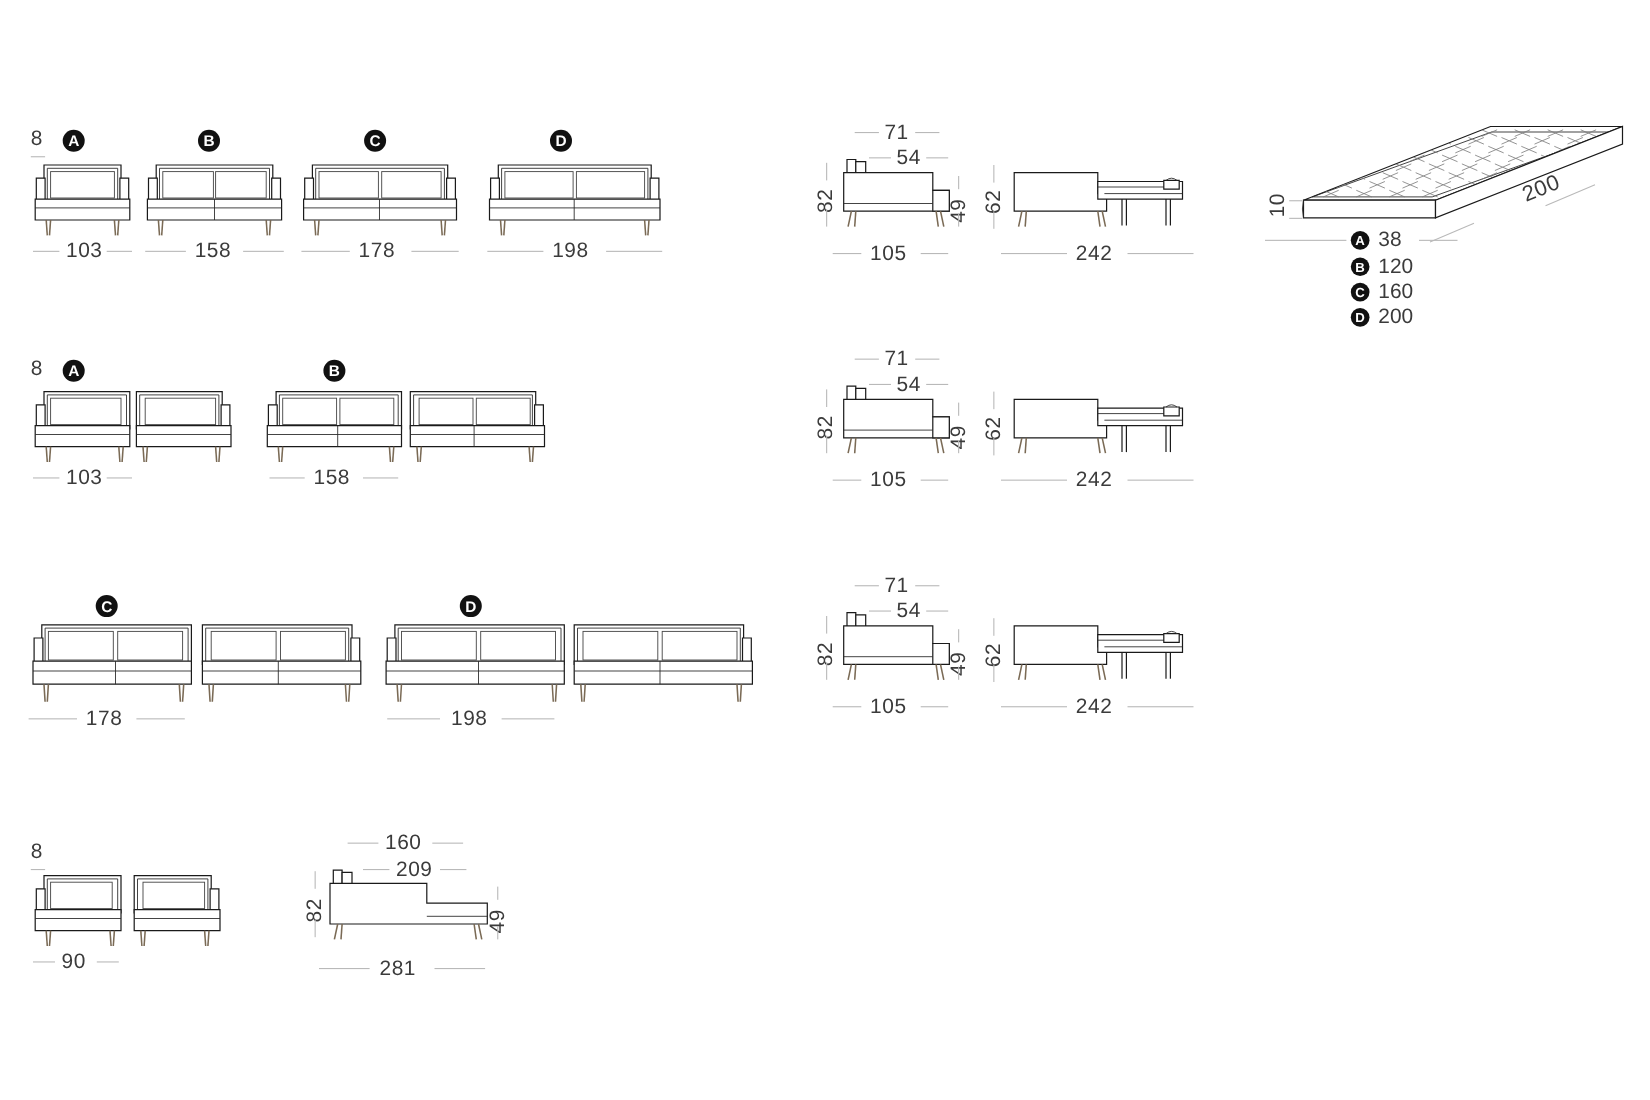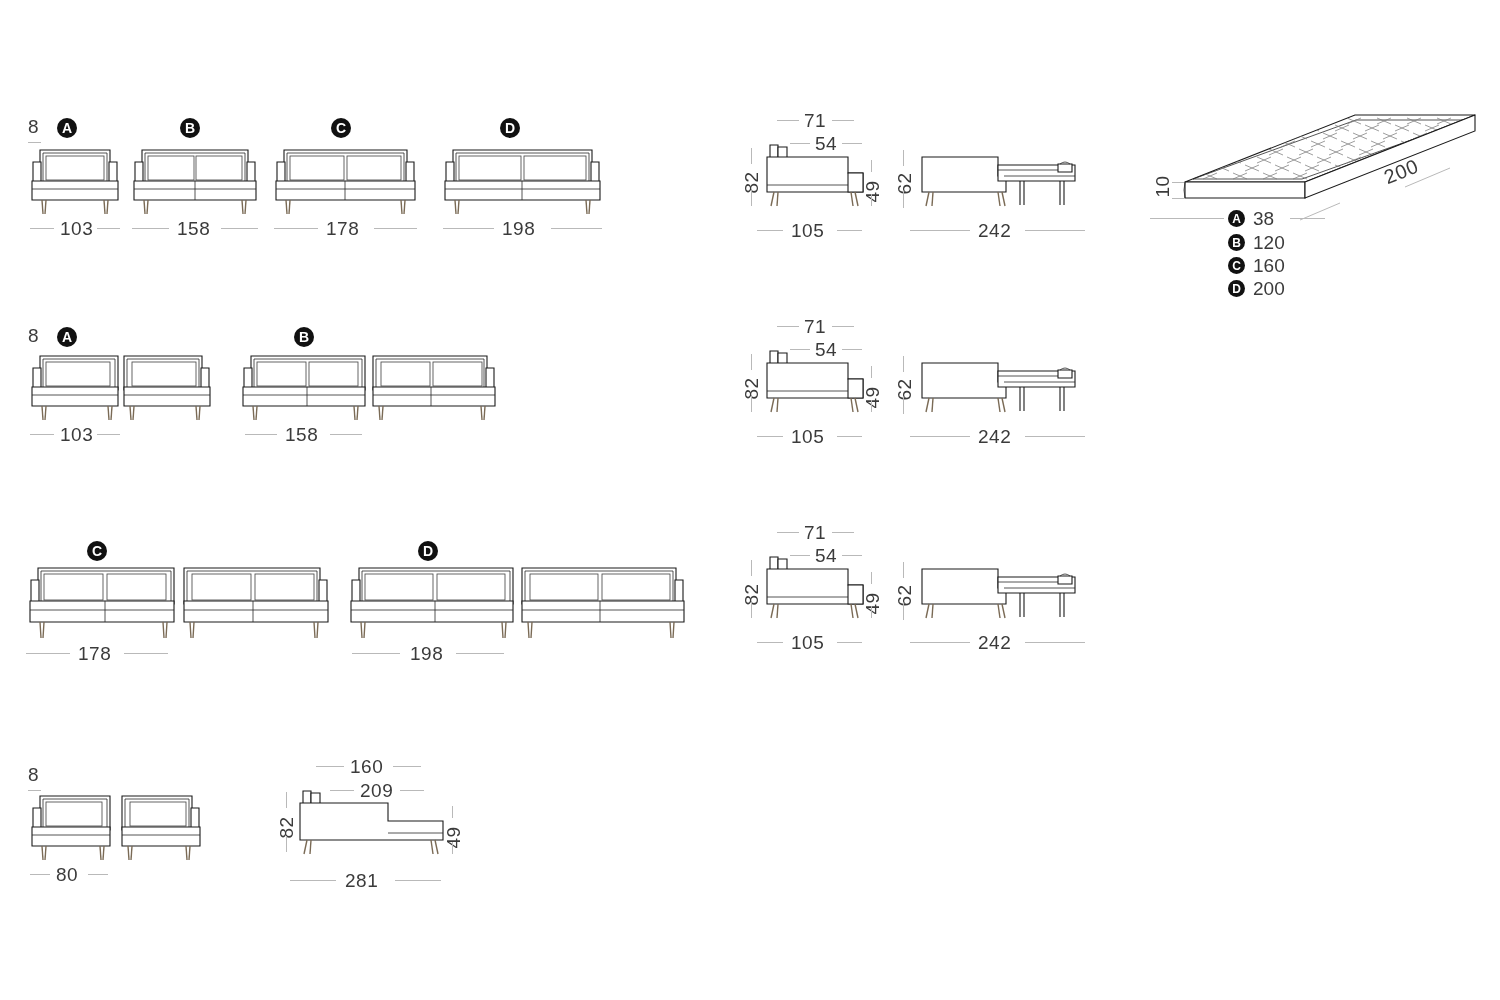--- a/index.html
+++ b/index.html
@@ -713,21 +713,21 @@
   <path class="fillw" d="M71 18 H79 V42 H71 Z"></path>
   <path class="fillw" d="M2 37 H80 V56 H2 Z"></path>
   <path class="ln-thin" d="M2 45 H80"></path>
   <path class="ln-leg" d="M8 56 L9 70"></path>
   <path class="ln-leg" d="M12 56 L11 70"></path>
   <path class="ln-leg" d="M66 56 L67 70"></path>
   <path class="ln-leg" d="M70 56 L69 70"></path>
 </svg>
 </div>
 <div class="hline" style="left:30px;top:874px;width:20px;"></div>
-<div class="dim" style="left:56px;top:865px;">80</div>
+<div class="dim" style="left:56px;top:865px;">90</div>
 <div class="hline" style="left:88px;top:874px;width:20px;"></div>
 
 <div class="hline" style="left:316px;top:766px;width:28px;"></div>
 <div class="dim" style="left:350px;top:757px;">160</div>
 <div class="hline" style="left:393px;top:766px;width:28px;"></div>
 <div class="hline" style="left:330px;top:790px;width:24px;"></div>
 <div class="dim" style="left:360px;top:781px;">209</div>
 <div class="hline" style="left:400px;top:790px;width:24px;"></div>
 
 <div class="vline" style="left:286px;top:792px;height:16px;"></div>

